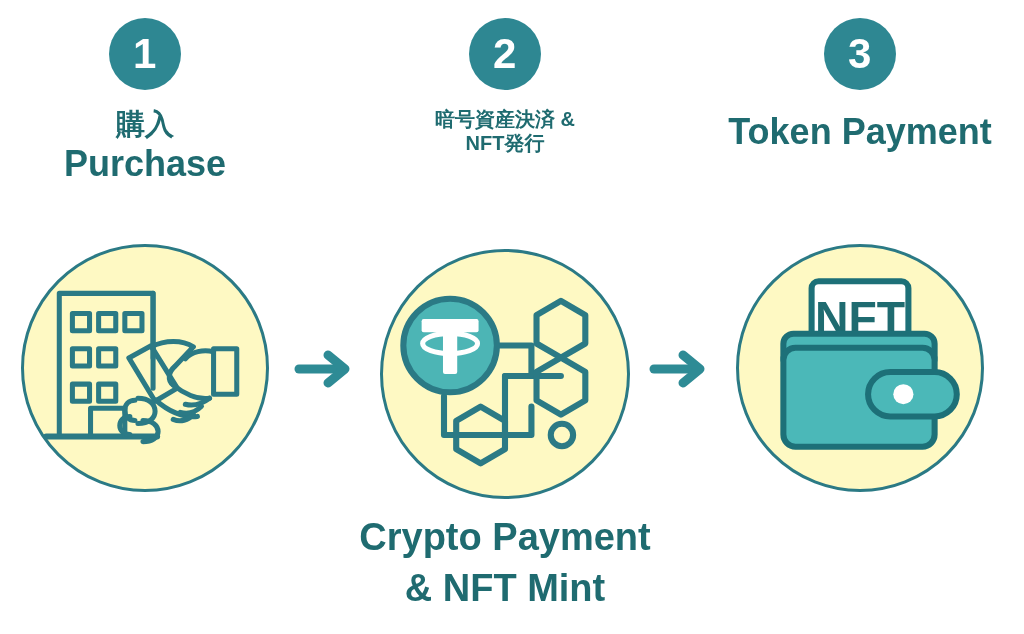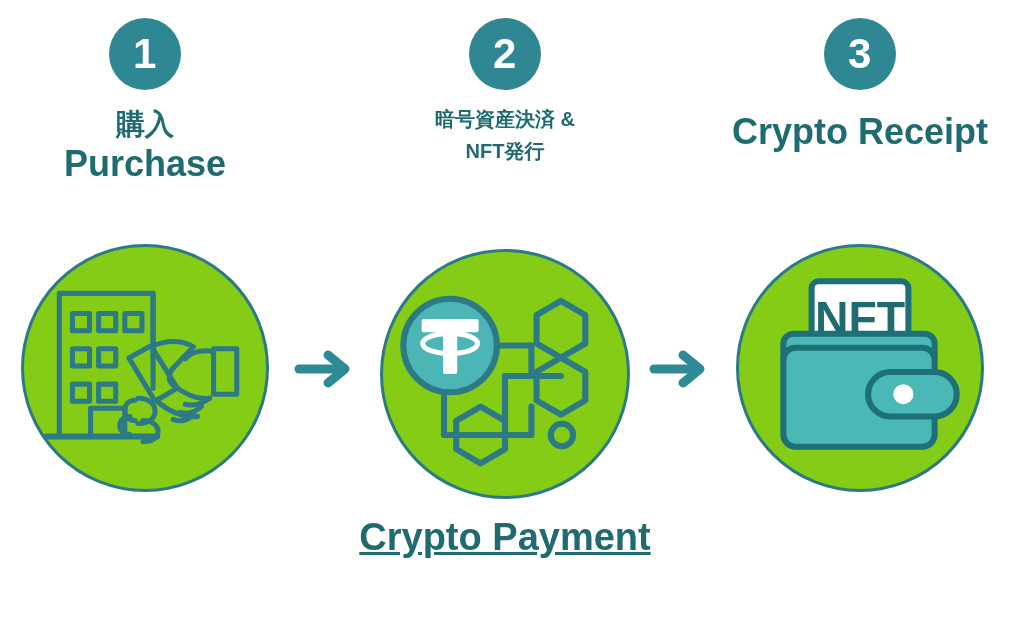--- a/index.html
+++ b/index.html
@@ -66,48 +66,47 @@
     white-space: nowrap;
   }
   .heading .en {
     font-size: 36px;
     font-weight: 600;
     color: #1f6b70;
     white-space: nowrap;
     margin-top: 4px;
   }
   .heading.two-jp .jp { font-size: 20px; }
-  .heading.two-jp .jp + .jp { margin-top: 10px; }
+  .heading.two-jp .jp + .jp { margin-top: 2px; }
 
   .circle {
     position: absolute;
     left: 50%;
     transform: translateX(-50%);
     border: 3px solid #2b7a85;
     border-radius: 50%;
-    background: #84cc16;
+    background: #fef9c3;
     box-sizing: border-box;
   }
   .circle-1 { top: 244px; width: 248px; height: 248px; }
   .circle-2 { top: 249px; width: 250px; height: 250px; }
   .circle-3 { top: 244px; width: 248px; height: 248px; }
 
   .circle svg { display: block; width: 100%; height: 100%; }
 
   .caption {
     position: absolute;
     top: 512px;
     left: -30px;
     width: 370px;
     text-align: center;
     font-size: 38px;
     font-weight: 600;
     line-height: 1.35;
     color: #1f6b70;
-    text-decoration: underline;
   }
   .caption .line { white-space: nowrap; }
 
   
   .arrow {
     position: absolute;
     top: 344px;
     width: 62px;
     height: 50px;
   }
@@ -208,28 +207,29 @@
             <rect x="38" y="66" width="56" height="13" rx="2"></rect>
             <rect x="59" y="66" width="14" height="54" rx="2"></rect>
           </g>
           <ellipse cx="66" cy="90" rx="27" ry="10" fill="none" stroke="#ffffff" stroke-width="5"></ellipse>
         </g>
       </svg>
     </div>
 
     <div class="caption">
       <div class="line">Crypto Payment</div>
+      <div class="line">&amp; NFT Mint</div>
     </div>
   </div>
 
   <div class="step step-3">
     <div class="badge">3</div>
 
     <div class="heading">
-      <div class="en">Crypto Receipt</div>
+      <div class="en">Token Payment</div>
     </div>
 
     <div class="circle circle-3">
       <svg viewBox="0 0 240 240">
 
         <g>
           <rect x="72" y="34" width="96" height="72" rx="7" fill="#ffffff" stroke="#1d7078" stroke-width="6"></rect>
           <text x="120" y="86" text-anchor="middle" font-family="'Liberation Sans', sans-serif" font-size="46" font-weight="700" fill="#1f6b70">NFT</text>
         </g>
 

